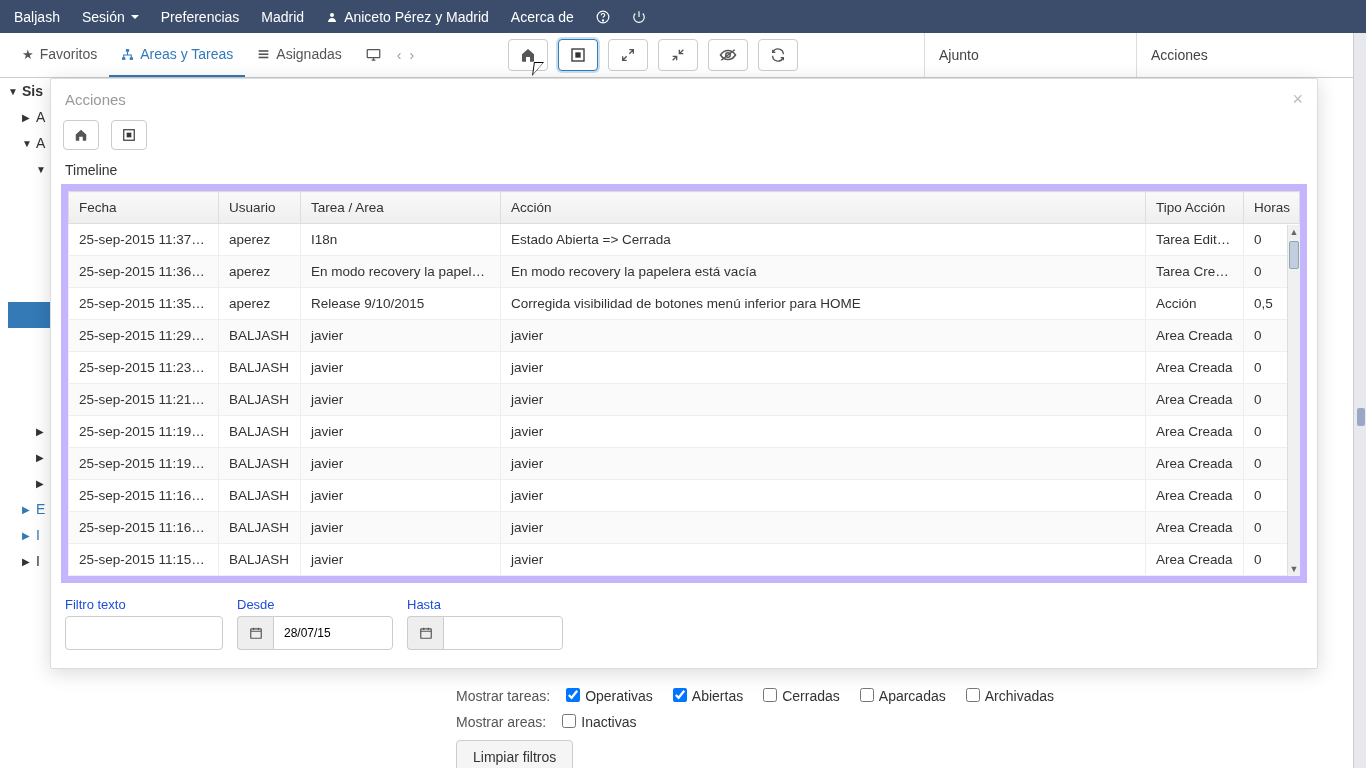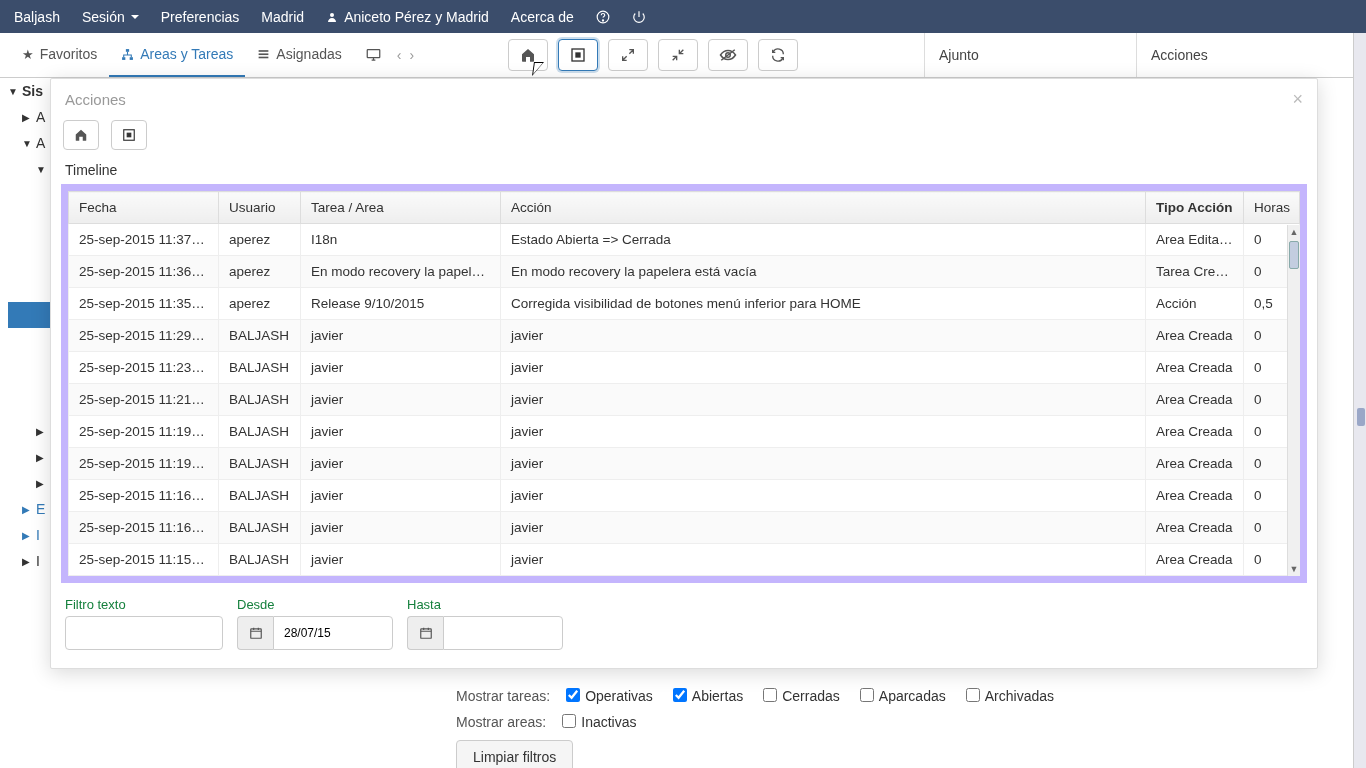--- a/index.html
+++ b/index.html
@@ -44,32 +44,32 @@
 
 .tablewrap { margin: 0 10px; border: 7px solid #c4b5fd; position: relative; }
 table { width: 100%; border-collapse: collapse; font-size: 13.5px; table-layout: fixed; }
 thead th { background: linear-gradient(#fafafa,#eee); border: 1px solid #ddd; padding: 8px 10px; text-align: left; font-weight: 400; color: #333; }
 tbody td { border: 1px solid #eee; padding: 8px 10px; color: #333; white-space: nowrap; overflow: hidden; text-overflow: ellipsis; }
 tbody tr:nth-child(even) { background: #fafafa; }
 .col-fecha { width: 150px; }
 .col-usuario { width: 82px; }
 .col-tarea { width: 200px; }
 .col-accion { width: auto; }
-.col-tipo { width: 98px; font-weight: bold; }
+.col-tipo { width: 98px; }
 .col-horas { width: 56px; }
 .scrollbar { position: absolute; right: 0; top: 34px; bottom: 0; width: 13px; background: #f0f0f0; border-left: 1px solid #ddd; }
 .scrollbar .thumb { position: absolute; top: 16px; left: 1px; right: 1px; height: 28px; background: #c3cde0; border: 1px solid #8aa; border-radius: 2px; }
 .scrollbar .arr { position: absolute; left: 0; right: 0; height: 14px; display: flex; align-items: center; justify-content: center; font-size: 9px; color: #666; }
 .scrollbar .arr.up { top: 0; }
 .scrollbar .arr.dn { bottom: 0; }
 
 
 .filters { display: flex; align-items: flex-end; gap: 14px; padding: 14px 14px 0 14px; }
 .fgroup { display: flex; flex-direction: column; gap: 4px; }
-.fgroup label { font-size: 13px; color: #15803d; }
+.fgroup label { font-size: 13px; color: #1d4ed8; }
 .fgroup input[type=text] { height: 34px; border: 1px solid #ccc; border-radius: 4px; padding: 0 10px; font-size: 12px; }
 .ftext input { width: 158px; }
 .figrp { display: flex; }
 .figrp .pre { width: 36px; height: 34px; border: 1px solid #ccc; border-right: none; border-radius: 4px 0 0 4px; background: #eee; display: flex; align-items: center; justify-content: center; color: #555; }
 .figrp input { border-radius: 0 4px 4px 0 !important; width: 120px; }
 .btn { height: 34px; padding: 0 16px; border: 1px solid #ccc; border-radius: 4px; background: #f5f5f5; cursor: pointer; font-size: 14px; color: #333; }
 
 
 .bottombar { position: absolute; left: 456px; right: 0; top: 688px; font-size: 14px; color: #333; }
 .brow { display: flex; align-items: center; gap: 10px; margin-bottom: 10px; }
@@ -289,21 +289,21 @@
           <th class="col-tipo">Tipo Acción</th>
           <th class="col-horas">Horas</th>
         </tr>
       </thead>
       <tbody id="tbody">
           <tr>
             <td>25-sep-2015 11:37:43</td>
             <td>aperez</td>
             <td>I18n</td>
             <td>Estado Abierta =&gt; Cerrada</td>
-            <td>Area Editada</td>
+            <td>Tarea Editada</td>
             <td>0</td>
           </tr>
           <tr>
             <td>25-sep-2015 11:36:49</td>
             <td>aperez</td>
             <td>En modo recovery la papelera es</td>
             <td>En modo recovery la papelera está vacía</td>
             <td>Tarea Creada</td>
             <td>0</td>
           </tr>

